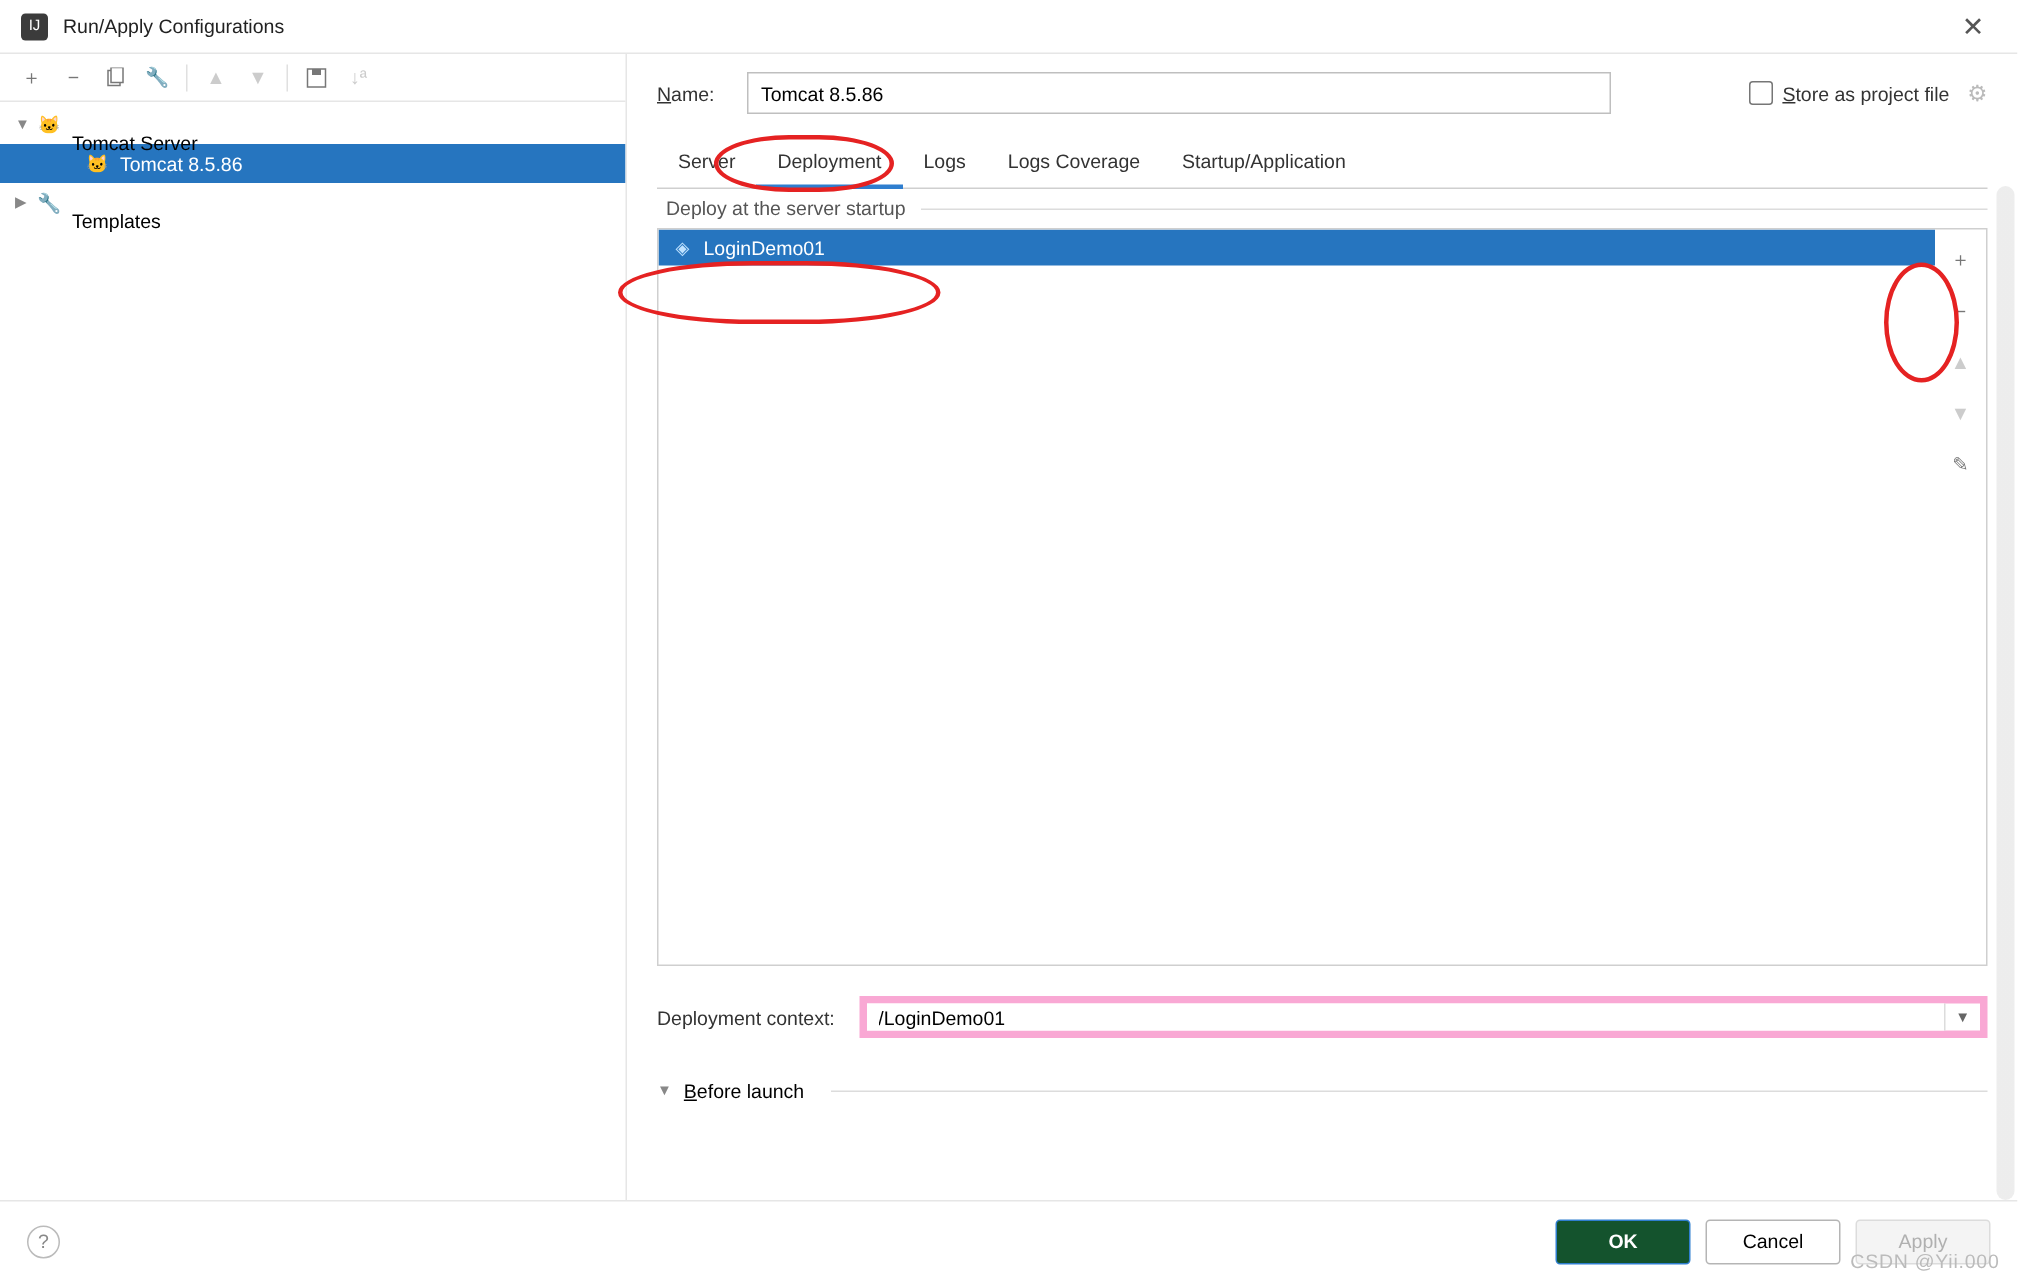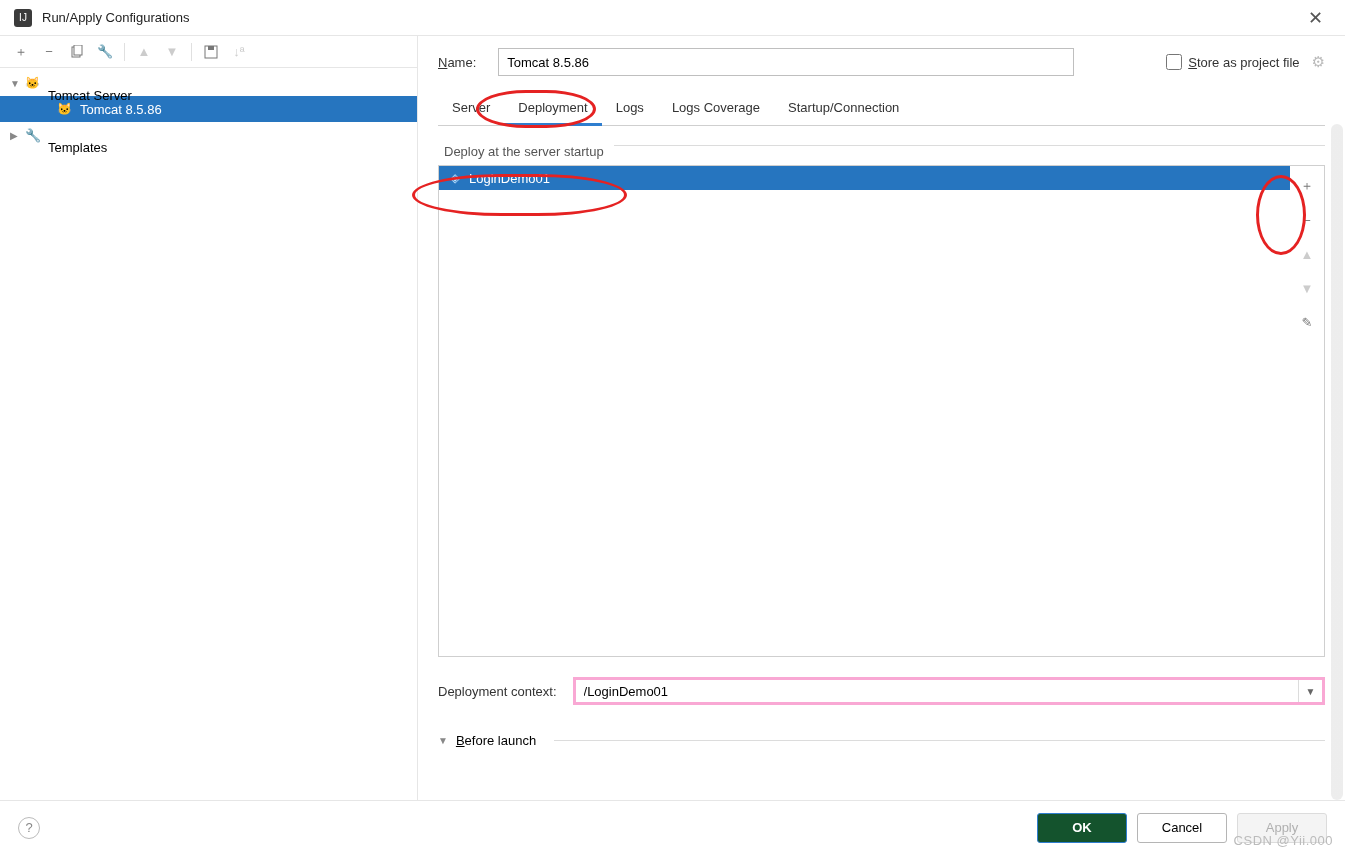--- a/index.html
+++ b/index.html
@@ -39,35 +39,35 @@
 .store-row { display: flex; align-items: center; gap: 6px; margin-left: auto; }
 .store-row label .mn { text-decoration: underline; }
 .gear-icon { color: #bbb; font-size: 15px; margin-left: 6px; }
 .chk { width: 16px; height: 16px; accent-color: #2675bf; }
 
 .tabs { display: flex; gap: 0; margin-top: 14px; border-bottom: 1px solid #cfcfcf; position: relative; }
 .tab { padding: 6px 14px 10px 14px; color: #333; cursor: pointer; position: relative; }
 .tab.active { font-weight: 500; }
 .tab.active::after { content: ""; position: absolute; left: 0; right: 0; bottom: -1px; height: 3px; background: #2f7ecf; }
 
-.section-title { color: #555; font-size: 13px; margin: 18px 0 6px 6px; }
+.section-title { color: #555; font-size: 13px; margin: 5px 0 6px 6px; }
 .section-title-wrap { display: flex; align-items: center; }
 .section-title-wrap .line { flex: 1; height: 1px; background: #dcdcdc; margin-left: 10px; }
 
 .deploy-area { display: flex; border: 1px solid #cfcfcf; height: 492px; }
 .deploy-list { flex: 1; overflow: auto; }
 .deploy-item { height: 24px; display: flex; align-items: center; padding-left: 8px; background: #2675bf; color: #fff; }
 .deploy-item .d-icon { width: 16px; height: 16px; margin-right: 6px; color: #bfe2ff; font-size: 12px; display:flex; align-items:center; justify-content:center;}
 .deploy-tools { width: 34px; display: flex; flex-direction: column; align-items: center; gap: 10px; padding-top: 8px; }
 .deploy-tools .dt { width: 24px; height: 24px; display: flex; align-items: center; justify-content: center; color: #777; cursor: pointer; }
 .deploy-tools .dt.disabled { color: #ccc; cursor: default; }
 
 .ctx-row { display: flex; align-items: center; gap: 16px; margin-top: 20px; }
 .ctx-row label { color: #333; }
-.combo { flex: 1; display: flex; align-items: center; border: 3px solid #f9a8d4; height: 28px; }
+.combo { flex: 1; display: flex; align-items: center; border: 5px solid #f9a8d4; height: 28px; }
 .combo input { flex: 1; border: none; padding: 0 8px; outline: none; height: 100%; }
 .combo .dd { width: 24px; height: 100%; display: flex; align-items: center; justify-content: center; border-left: 1px solid #dcdcdc; cursor: pointer; color: #666; font-size: 10px; }
 
 .before-launch { display: flex; align-items: center; gap: 8px; margin-top: 28px; }
 .before-launch .bl-arrow { font-size: 10px; color: #888; }
 .before-launch .bl-label .mn { text-decoration: underline; }
 .before-launch .bl-line { flex: 1; height: 1px; background: #dcdcdc; margin-left: 10px; }
 
 .right-scrollbar { position:absolute; right:2px; top:88px; bottom:0; width:12px; background:linear-gradient(#ccc,#ccc); border-radius:6px; opacity:0.35; }
 
@@ -152,21 +152,21 @@
         <label><span class="mn">S</span><span>tore as project file</span></label>
         <span class="gear-icon">⚙</span>
       </div>
     </div>
 
     <div class="tabs">
       <div class="tab">Server</div>
       <div class="tab active">Deployment</div>
       <div class="tab">Logs</div>
       <div class="tab">Logs Coverage</div>
-      <div class="tab">Startup/Connection</div>
+      <div class="tab">Startup/Application</div>
     </div>
 
     <div class="section-title-wrap">
       <div class="section-title">Deploy at the server startup</div>
       <div class="line"></div>
     </div>
 
     <div class="deploy-area">
       <div class="deploy-list">
         <div class="deploy-item">

